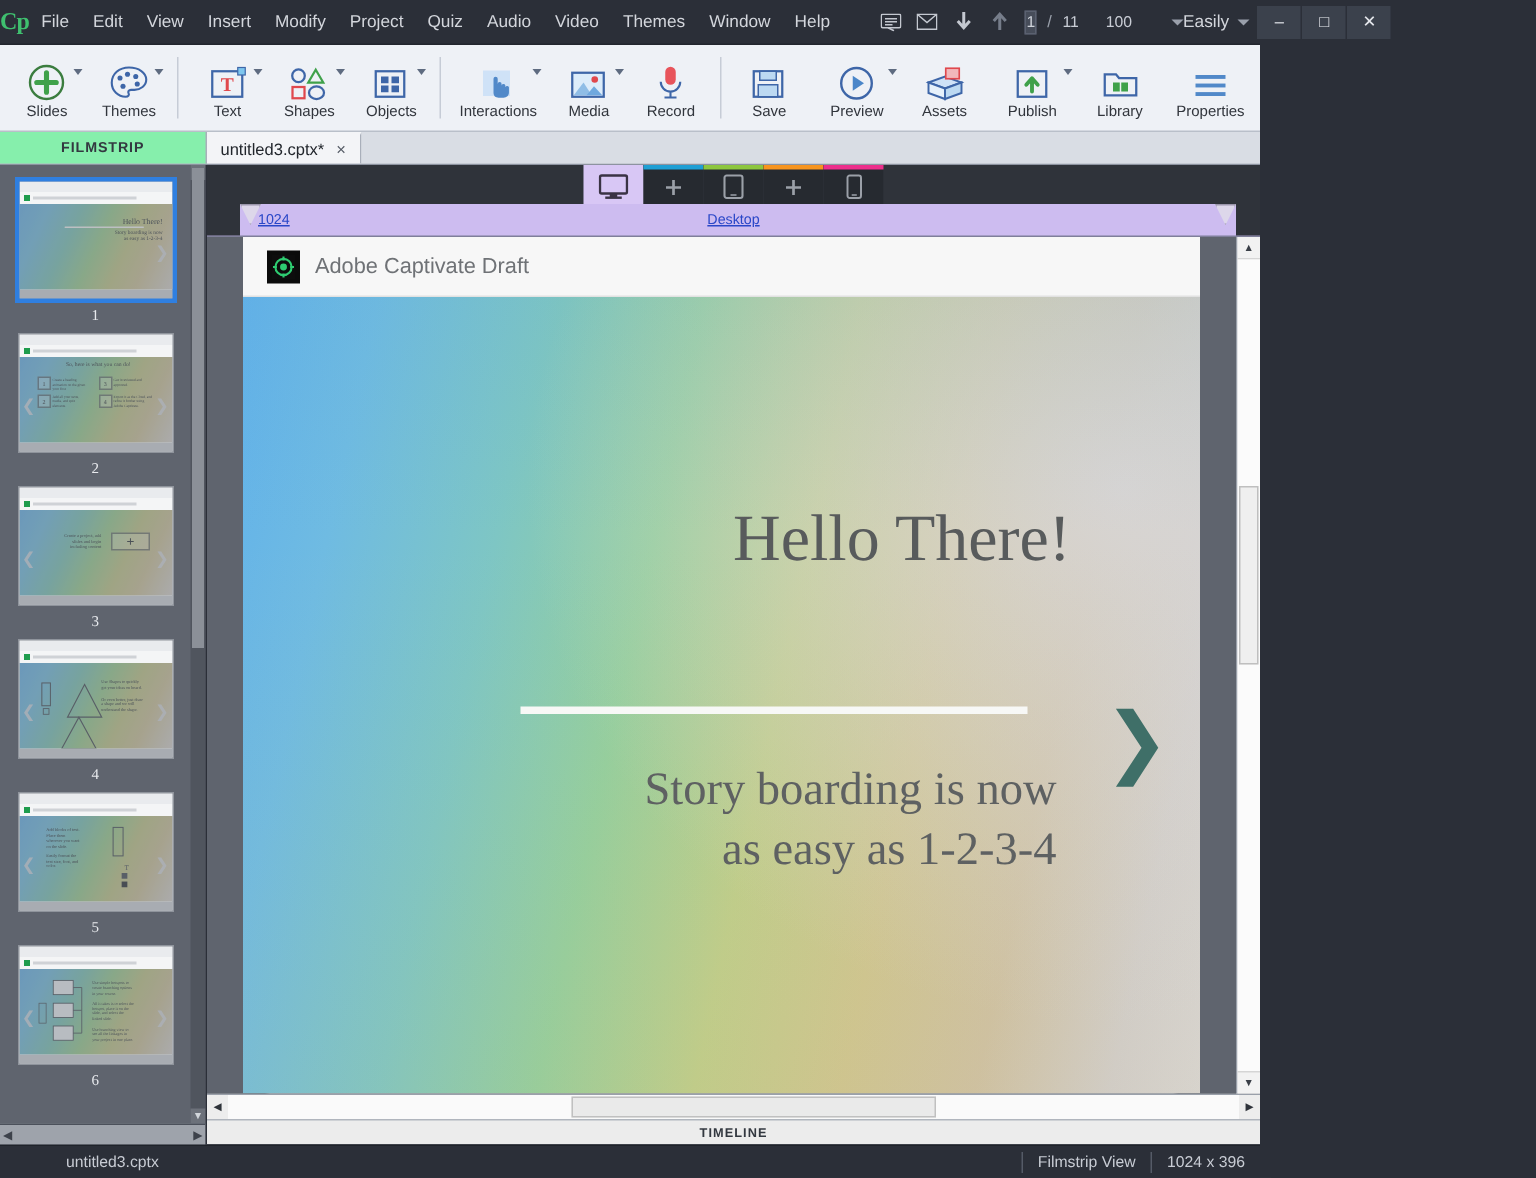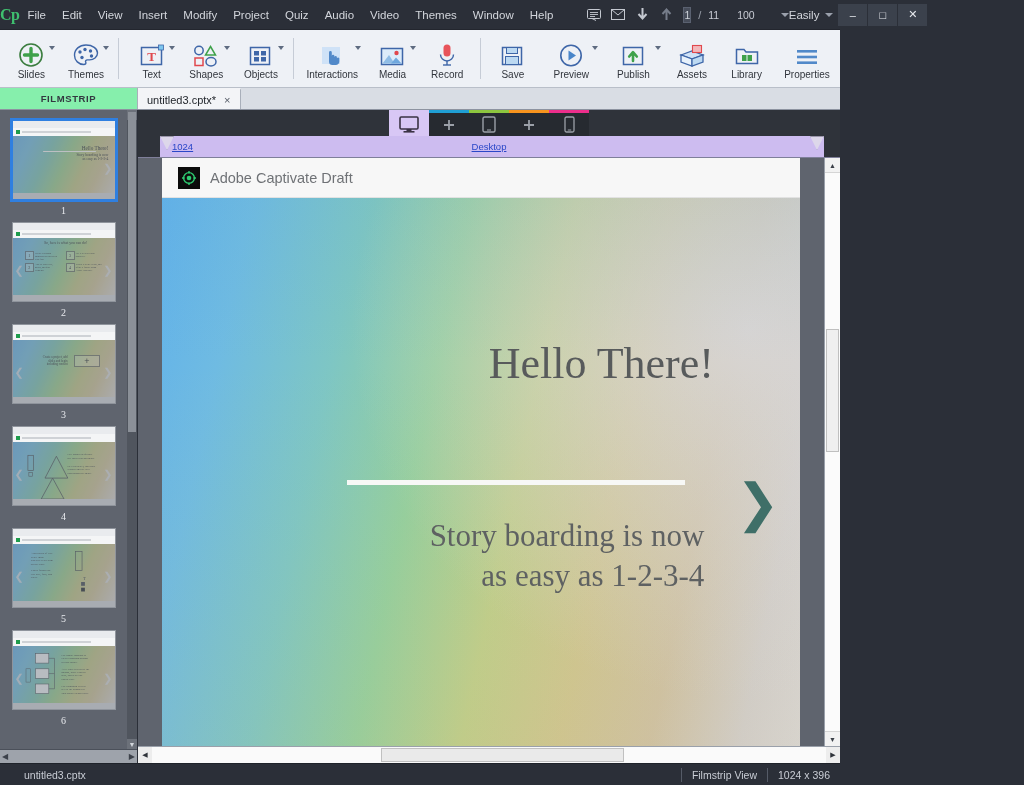--- a/index.html
+++ b/index.html
@@ -241,21 +241,21 @@
     height: 17px; flex: none; background: #ececec; display: flex; align-items: center; justify-content: center;
     border-top: 1px solid #b0b5bd;
   }
   .timelinebar span { font-size: 8.5px; font-weight: bold; color: #333840; letter-spacing: 0.7px; }
 
   
   .statusbar {
     height: 22px; flex: none; background: #2b2f38; display: flex; align-items: center;
     color: #c8ccd4; font-size: 10.5px; border-top: 1px solid #1f232a;
   }
-  .statusbar .fname { padding-left: 24px; }
+  .statusbar .fname { padding-left: 24px; margin-left: 20px; }
   .statusbar .sb-sep { width: 1px; height: 14px; background: #555b67; margin: 0 10px; }
   .sb-right { display: flex; align-items: center; margin-left: auto; }
 </style>
 </head>
 <body>
 
 <div class="app">
 
   <div class="menubar">
     <div class="cp-logo">Cp</div>
@@ -448,41 +448,41 @@
       <div class="ic">
         <svg width="26" height="25" viewBox="0 0 26 25">
             <circle cx="13" cy="12.5" r="10.2" fill="none" stroke="#3e66a8" stroke-width="1.6"></circle>
             <path d="M10.5 7.5 L18 12.5 L10.5 17.5 Z" fill="#4a86c9"></path>
           </svg>
       </div>
       <div class="dd"></div>
       <div class="lbl">Preview</div>
     </div>
 
-    <div class="tool w66">
-      <div class="ic">
-        <svg width="25" height="24" viewBox="0 0 25 24">
-            <rect x="2.5" y="3.5" width="19" height="17" fill="none" stroke="#3e66a8" stroke-width="1.5"></rect>
-            <path d="M12 17 L12 10 M8.2 12.5 L12 8.2 L15.8 12.5" fill="none" stroke="#3fa14a" stroke-width="2.6" stroke-linecap="round" stroke-linejoin="round"></path>
-          </svg>
-      </div>
-      <div class="dd"></div>
-      <div class="lbl">Publish</div>
-    </div>
-
     <div class="tool">
       <div class="ic">
         <svg width="28" height="24" viewBox="0 0 28 24">
             <path d="M3 11 L14 7 L25 11 L14 15 Z" fill="#cfe2f7" stroke="#3e66a8" stroke-width="1.3"></path>
             <path d="M3 11 L3 18 L14 22 L14 15 Z" fill="#e7f1fb" stroke="#3e66a8" stroke-width="1.3"></path>
             <path d="M25 11 L25 18 L14 22 L14 15 Z" fill="#bcd9f2" stroke="#3e66a8" stroke-width="1.3"></path>
             <rect x="14.5" y="1.5" width="9" height="7" fill="#f2b8bb" stroke="#e0484d" stroke-width="1.1"></rect>
           </svg>
       </div>
       <div class="lbl">Assets</div>
+    </div>
+
+    <div class="tool w66">
+      <div class="ic">
+        <svg width="25" height="24" viewBox="0 0 25 24">
+            <rect x="2.5" y="3.5" width="19" height="17" fill="none" stroke="#3e66a8" stroke-width="1.5"></rect>
+            <path d="M12 17 L12 10 M8.2 12.5 L12 8.2 L15.8 12.5" fill="none" stroke="#3fa14a" stroke-width="2.6" stroke-linecap="round" stroke-linejoin="round"></path>
+          </svg>
+      </div>
+      <div class="dd"></div>
+      <div class="lbl">Publish</div>
     </div>
 
     <div class="spacer"></div>
 
     <div class="tool">
       <div class="ic">
         <svg width="26" height="24" viewBox="0 0 26 24">
             <path d="M2.5 5.5 L10 5.5 L12 8 L23.5 8 L23.5 19.5 L2.5 19.5 Z" fill="none" stroke="#3e66a8" stroke-width="1.5"></path>
             <rect x="8" y="11" width="4.5" height="6" fill="#3fa14a"></rect>
             <rect x="13.5" y="11" width="4.5" height="6" fill="#3fa14a"></rect>
@@ -794,20 +794,23 @@
       </div>
 
       <div class="canvas-hscroll">
         <div class="chs-btn">◀</div>
         <div class="chs-track">
           <div class="chs-thumb"></div>
         </div>
         <div class="chs-btn">▶</div>
       </div>
 
+      <div class="timelinebar">
+        <span>TIMELINE</span>
+      </div>
     </div>
   </div>
 
   <div class="statusbar">
     <div class="fname">untitled3.cptx</div>
     <div class="sb-right">
       <div class="sb-sep"></div>
       <div>Filmstrip View</div>
       <div class="sb-sep"></div>
       <div style="padding-right:10px">1024 x 396</div>

